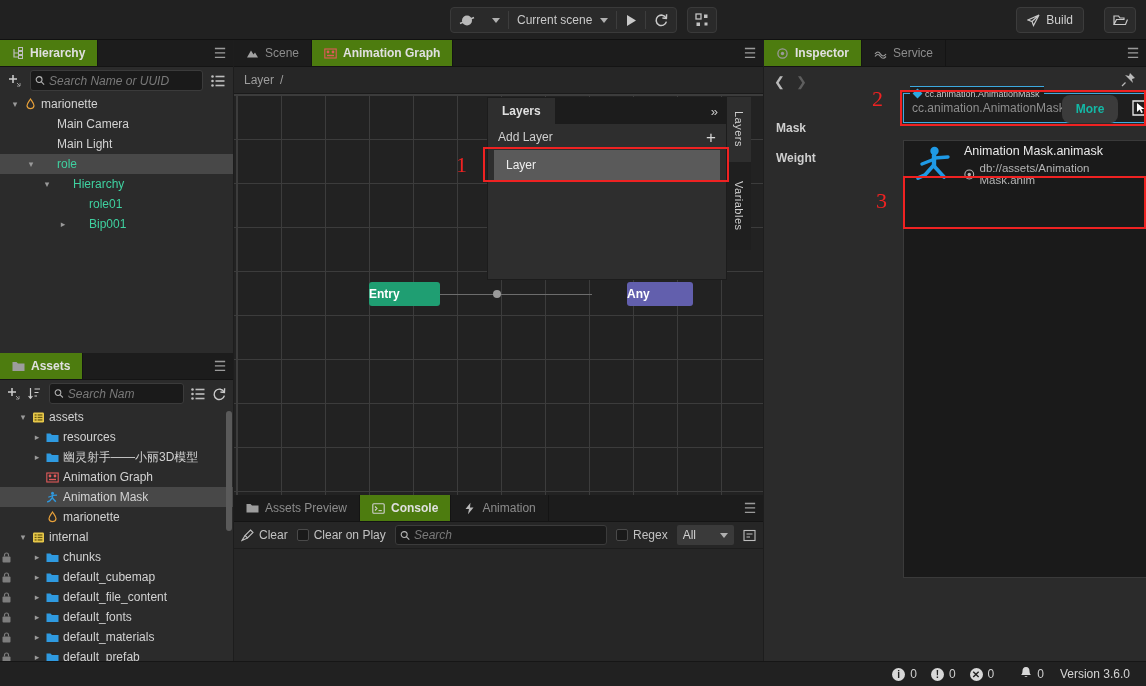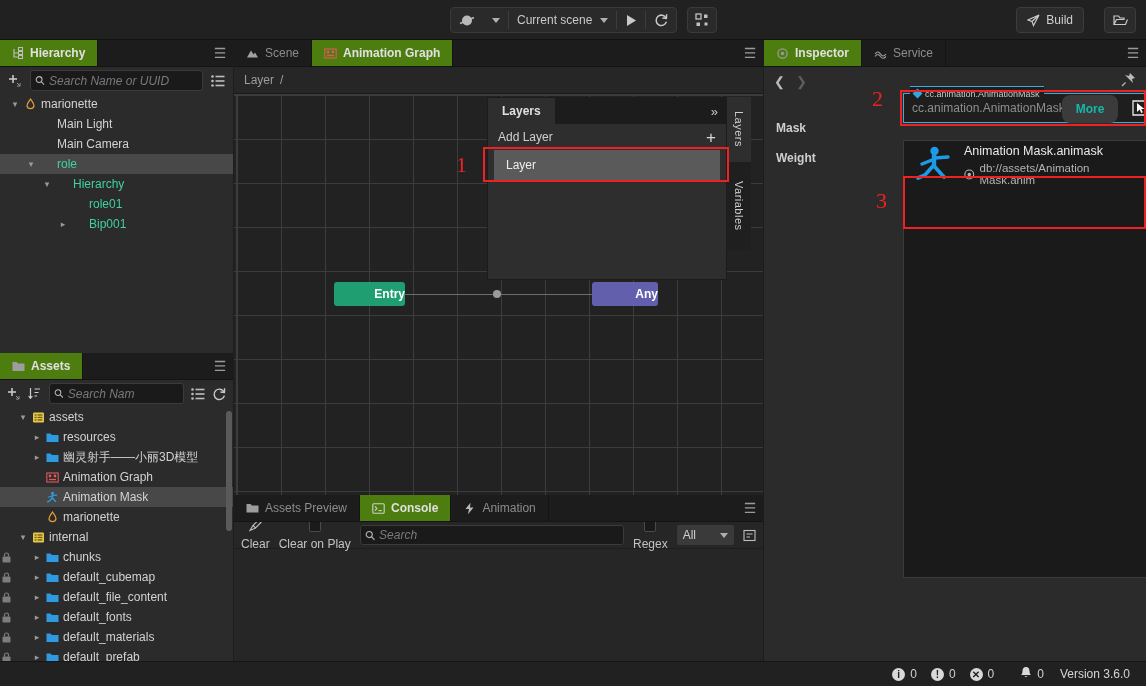--- a/index.html
+++ b/index.html
@@ -107,21 +107,21 @@
   #graph {
     position:absolute; left:0; top:54px; width:529px; height:441px; overflow:hidden;
     background:
       repeating-linear-gradient(to right, #3c3c3c 0 1px, transparent 1px 44px),
       repeating-linear-gradient(to bottom, #3c3c3c 0 1px, transparent 1px 44px),
       #222222;
     background-position: 3px 1px, 3px 1px;
   }
   .node {
     position:absolute; height:24px; border-radius:3px; display:flex;align-items:center;
-    justify-content:flex-end; color:#fff; font-size:12px; font-weight:bold;
+    justify-content:flex-start; color:#fff; font-size:12px; font-weight:bold;margin-left:35px;
   }
   .edge-dot { position:absolute; width:8px;height:8px;border-radius:50%;background:#9a9a9a; }
   .edge-line { position:absolute; height:1px; background:#6d6d6d; }
 
   
   #layers-panel {
     position:absolute; left:487px; top:97px; width:240px; height:183px;
     background:#2e2e2e; border:1px solid #1c1c1c;
   }
   #layers-panel .lp-head {
@@ -148,21 +148,21 @@
     display:flex; align-items:center; justify-content:center; letter-spacing:0.5px;
   }
   .vtab.active { background:#2e2e2e; }
 
   
   #bottom { position:absolute; left:234px; top:495px; width:529px; height:166px; background:#262626; }
   #console-tools {
     height:27px; display:flex;align-items:center;gap:9px;padding:0 7px; background:#262626;
     border-bottom:1px solid #1d1d1d;
   }
-  .cb { display:flex;align-items:center;gap:5px;color:#c2c2c2;font-size:12px;flex-direction:column; }
+  .cb { display:flex;align-items:center;gap:5px;color:#c2c2c2;font-size:12px; }
   .chk { width:12px;height:12px;background:#1a1a1a;border:1px solid #4a4a4a;border-radius:2px; }
   .mini-select {
     display:flex;align-items:center;gap:24px;height:20px;padding:0 6px;background:#3a3a3a;
     border-radius:2px;color:#d0d0d0;font-size:12px;
   }
   #console-body { height:112px; background:#262626; }
 
   
   #inspector { position:absolute; left:764px; top:40px; width:382px; height:621px; background:#2b2b2b; }
   #insp-nav { height:28px; display:flex;align-items:center; padding:0 10px; background:#2b2b2b; }
@@ -328,27 +328,27 @@
           <svg width="13" height="13" viewBox="0 0 13 13">
             <path d="M6.5 1 C4.5 4 3 5.6 3 7.8 A3.6 3.6 0 0 0 10 7.8 C10 5.6 8.5 4 6.5 1 Z" fill="none" stroke="#e8a13a" stroke-width="1.2"></path>
           </svg>
         </span>
         <span class="t-label ">marionette</span>
       </div>
       <div class="tree-row">
         <span style="width:24px"></span>
         <span class="tw"></span>
         <span class="t-ico"></span>
-        <span class="t-label ">Main Light</span>
+        <span class="t-label ">Main Camera</span>
       </div>
       <div class="tree-row">
         <span style="width:24px"></span>
         <span class="tw"></span>
         <span class="t-ico"></span>
-        <span class="t-label ">Main Camera</span>
+        <span class="t-label ">Main Light</span>
       </div>
       <div class="tree-row selected">
         <span style="width:24px"></span>
         <span class="tw">▾</span>
         <span class="t-ico"></span>
         <span class="t-label green">role</span>
       </div>
       <div class="tree-row">
         <span style="width:40px"></span>
         <span class="tw">▾</span>

